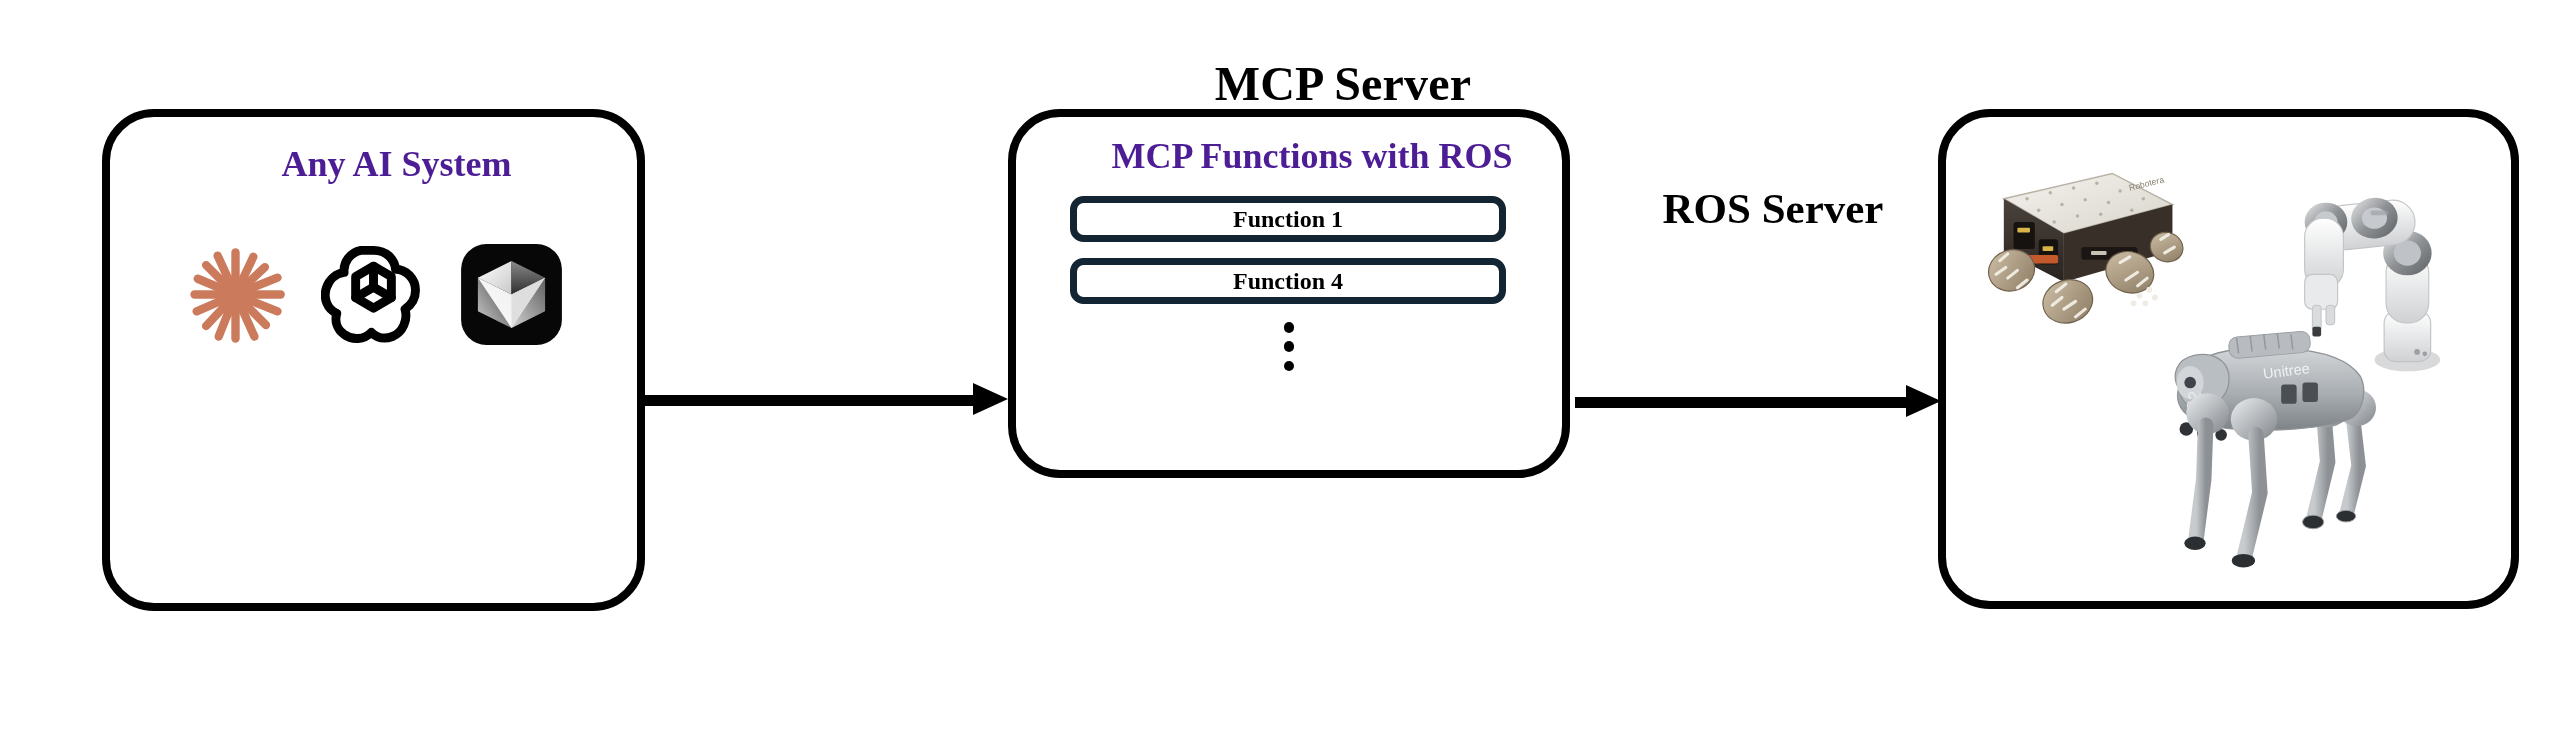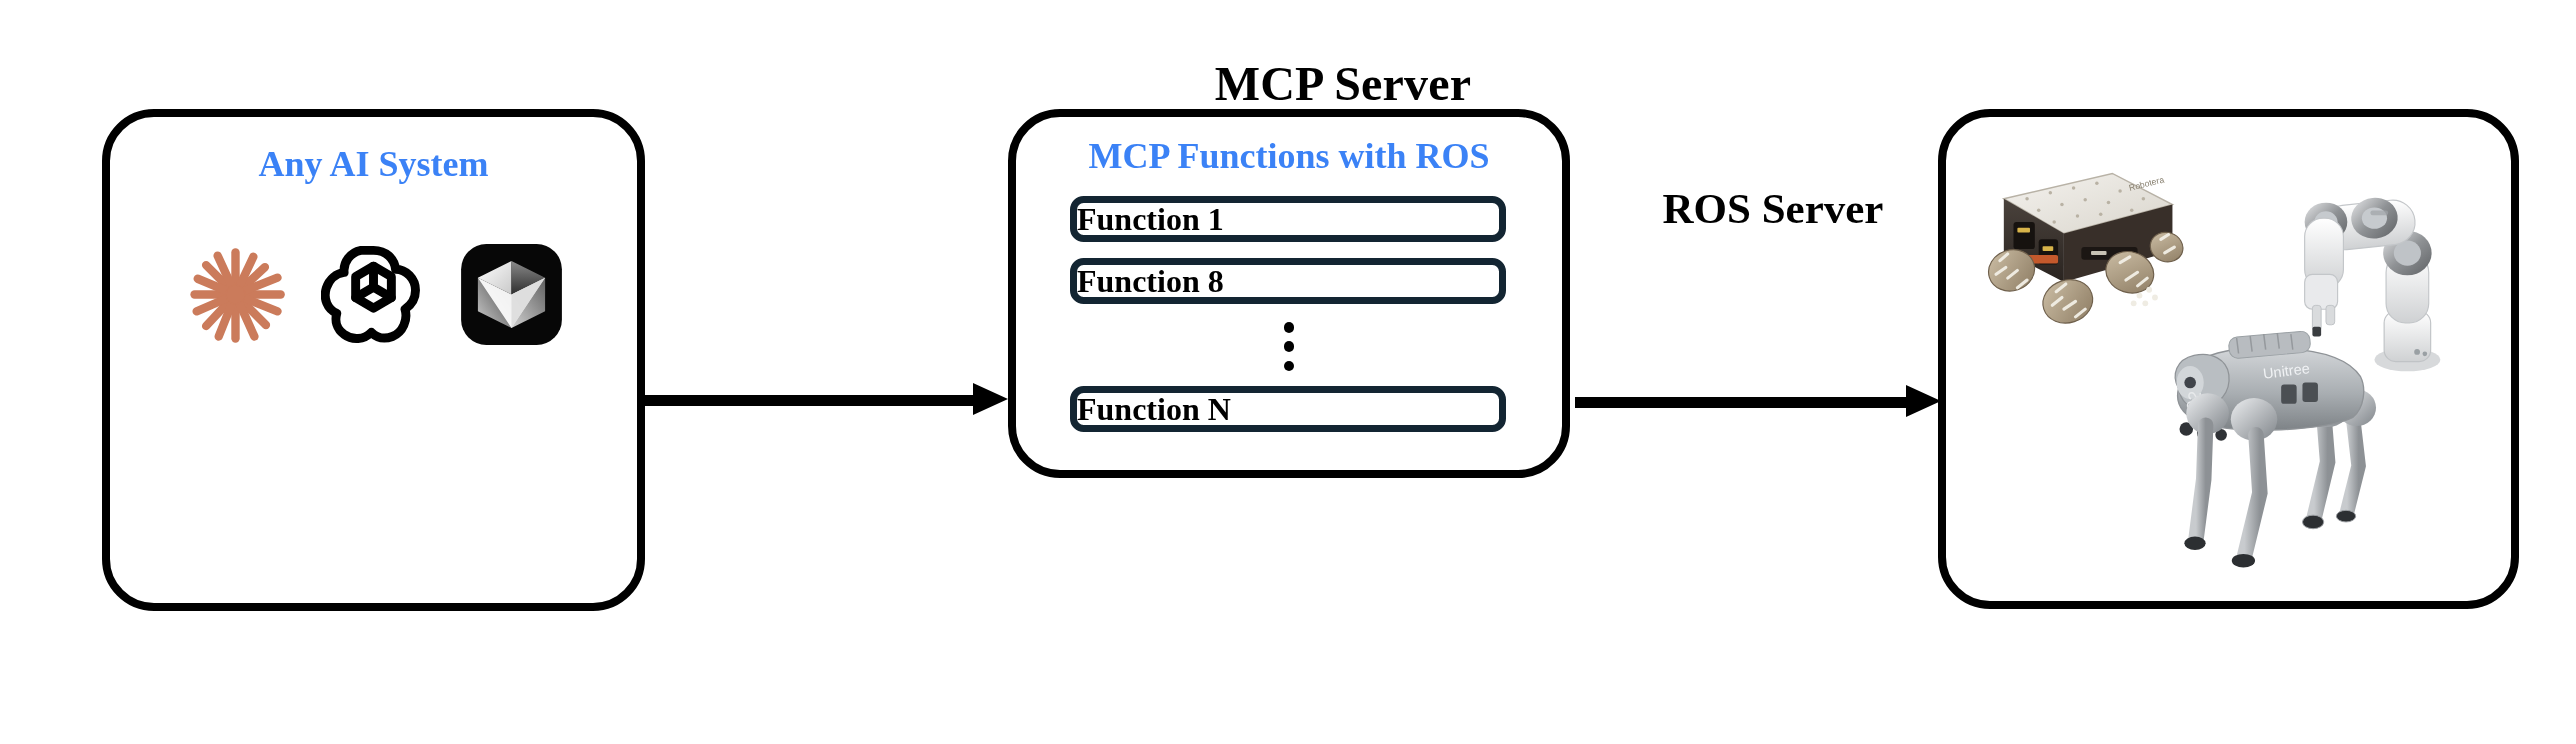--- a/index.html
+++ b/index.html
@@ -46,21 +46,22 @@
 
   
   .panel-sub {
     position: absolute;
     width: 100%;
     text-align: center;
     font-weight: bold;
     font-size: 36px;
     line-height: 1;
     white-space: nowrap;
-    color: #3b82f6;
+    color: #4c1d95;
+    padding-left: 23px;
   }
 
   
   .logo-row {
     position: absolute;
     display: flex;
     align-items: center;
     justify-content: center;
     gap: 33px;
   }
@@ -74,22 +75,23 @@
 
   
   .fn-box {
     position: absolute;
     border: 7.8px solid #132532;
     border-radius: 13.6px;
     background: #ffffff;
     box-sizing: border-box;
     display: flex;
     align-items: center;
+    justify-content: center;
     font-weight: bold;
-    font-size: 32px;
+    font-size: 24px;
     color: #000;
     line-height: 1;
   }
   .fn-dots {
     position: absolute;
     width: 100%;
     display: flex;
     flex-direction: column;
     align-items: center;
     justify-content: center;
@@ -250,32 +252,29 @@
 
   <div class="panel" style="left:1008px; top:109px; width:562px; height:369px;">
 
     <div class="panel-sub" style="left:0; top:21.3px;">MCP Functions with ROS</div>
 
     <div class="fn-box" style="left:54px; top:79px; width:436px; height:46px;">
       <span>Function 1</span>
     </div>
 
     <div class="fn-box" style="left:54px; top:141px; width:436px; height:46px;">
-      <span>Function 8</span>
+      <span>Function 4</span>
     </div>
 
     <div class="fn-dots" style="left:0; top:205px;">
       <i></i>
         <i></i>
         <i></i>
     </div>
 
-    <div class="fn-box" style="left:54px; top:269px; width:436px; height:46px;">
-      <span>Function N</span>
-    </div>
   </div>
 
   <div class="arrow-label" style="left:1589px; top:186px; width:368px;">
     <div>ROS Server</div>
   </div>
 
   <div class="arrow" style="left:1575px; top:397px; width:366px;">
     <div class="shaft" style="width:333px;"></div>
     <div class="head" style="left:331px;"></div>
   </div>

